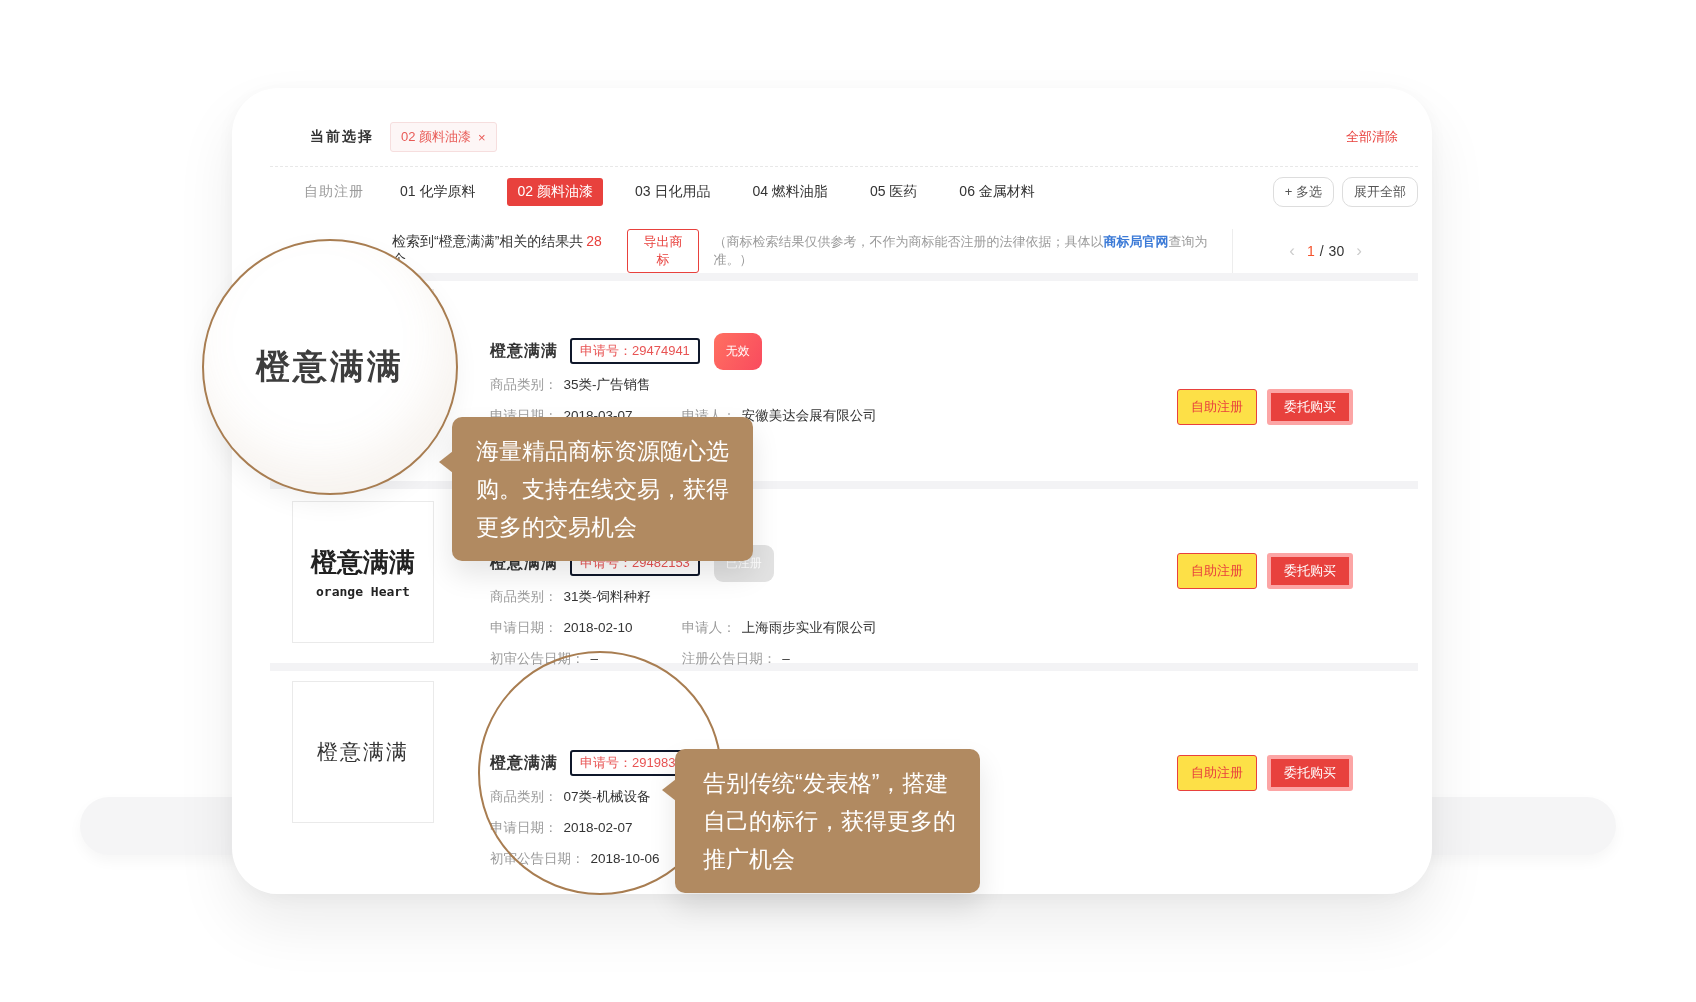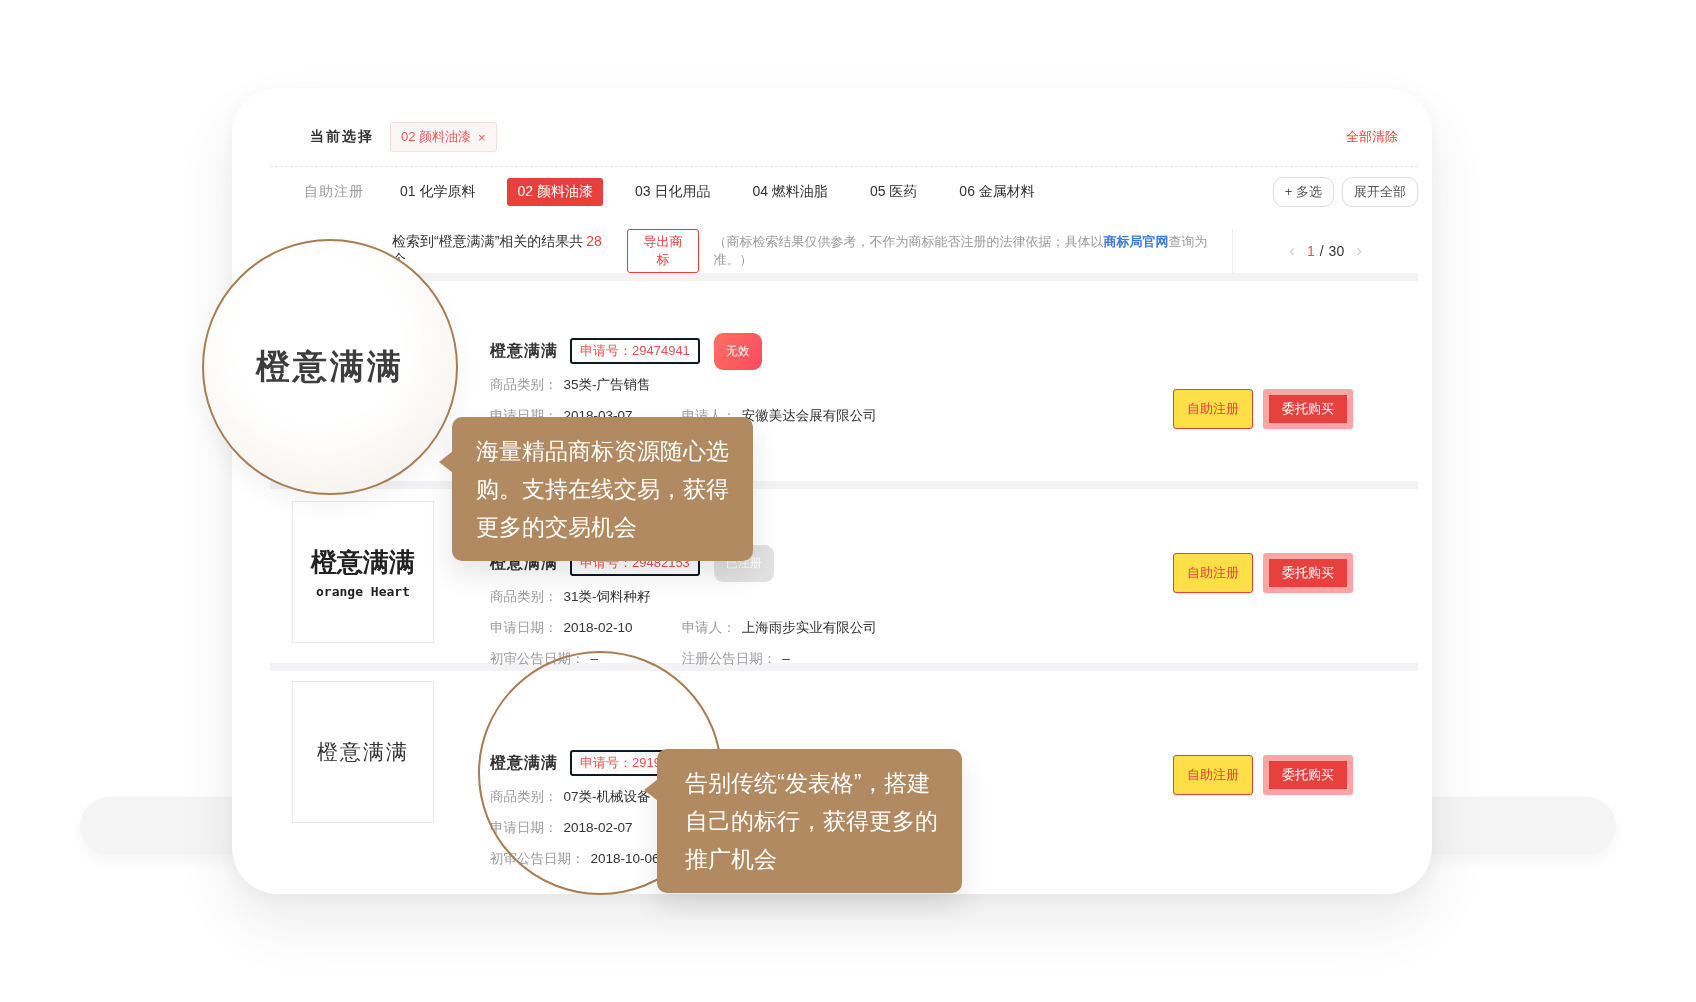--- a/index.html
+++ b/index.html
@@ -71,39 +71,39 @@
   .badge.registered { background:#e2e2e2; }
   .detail-line { margin-top:12px; font-size:13.5px; line-height:19px; height:19px; }
   .dl-label { color:#9b9b9b; }
   .dl-value { color:#333; margin-left:6px; }
   .col1 { display:inline-block; width:188px; }
 
   .row-actions { position:absolute; right:65px; display:flex; gap:10px; }
   .r1 .row-actions { top:108px; } .r2 .row-actions { top:64px; } .r3 .row-actions { top:84px; }
   .btn-outline { border:1px solid #e8413d; color:#e8413d; background:#fde047; font-size:13px;
     padding:5px 13px; border-radius:3px; cursor:pointer; }
-  .btn-solid { border:6px solid #fca5a5; background:#e8413d; color:#fff; font-size:13px;
+  .btn-solid { border:4px solid #fca5a5; background:#e8413d; color:#fff; font-size:13px;
     padding:5px 13px; border-radius:3px; cursor:pointer; }
 
   
   .mag-circle1 { position:absolute; left:202px; top:239px; width:252px; height:252px; border-radius:50%;
     background:#fff; border:2px solid #a87d51; z-index:5; display:flex; align-items:center; justify-content:center;
     box-shadow:inset -12px -28px 45px rgba(180,140,100,.10), 0 10px 25px rgba(0,0,0,.05); }
   .mag-text { font-size:34px; font-weight:600; color:#3d3d3d; letter-spacing:3px; }
   .mag-circle2 { position:absolute; left:478px; top:651px; width:240px; height:240px; border-radius:50%;
     border:2px solid #a87d51; z-index:5; }
 
   .tooltip { position:absolute; background:#b18a61; color:#fff; border-radius:10px;
     font-size:23px; line-height:38px; white-space:pre; padding:15px 24px; z-index:6;
     box-shadow:0 14px 28px rgba(0,0,0,.10); }
   .tooltip::before { content:""; position:absolute; left:-13px; width:0; height:0;
     border-top:11px solid transparent; border-bottom:11px solid transparent; border-right:14px solid #b18a61; }
   .tooltip1 { left:452px; top:417px; }
   .tooltip1::before { top:34px; }
-  .tooltip2 { left:657px; top:749px; padding-left:28px; }
+  .tooltip2 { left:675px; top:749px; padding-left:28px; }
   .tooltip2::before { top:30px; }
 </style>
 </head>
 <body>
 
 <div class="stage">
 
   <div class="base-bar"></div>
 
   <div class="window">

